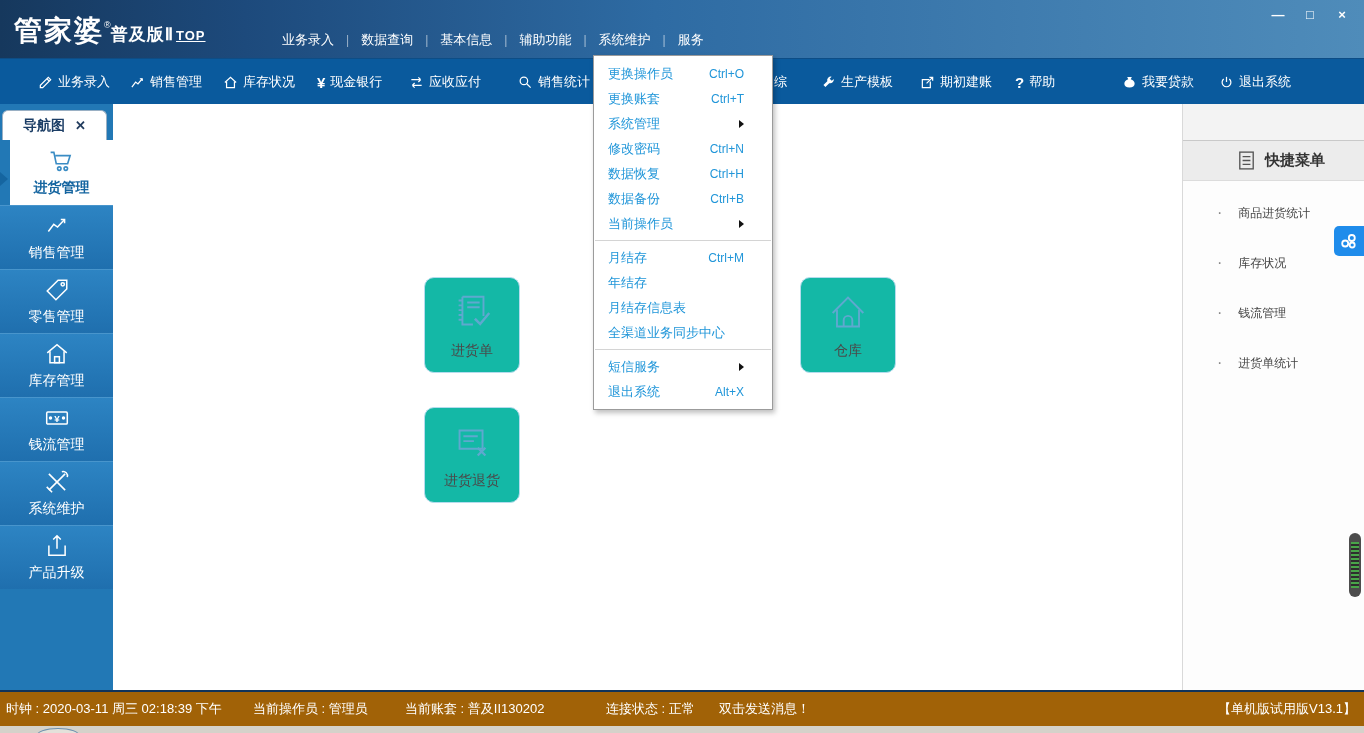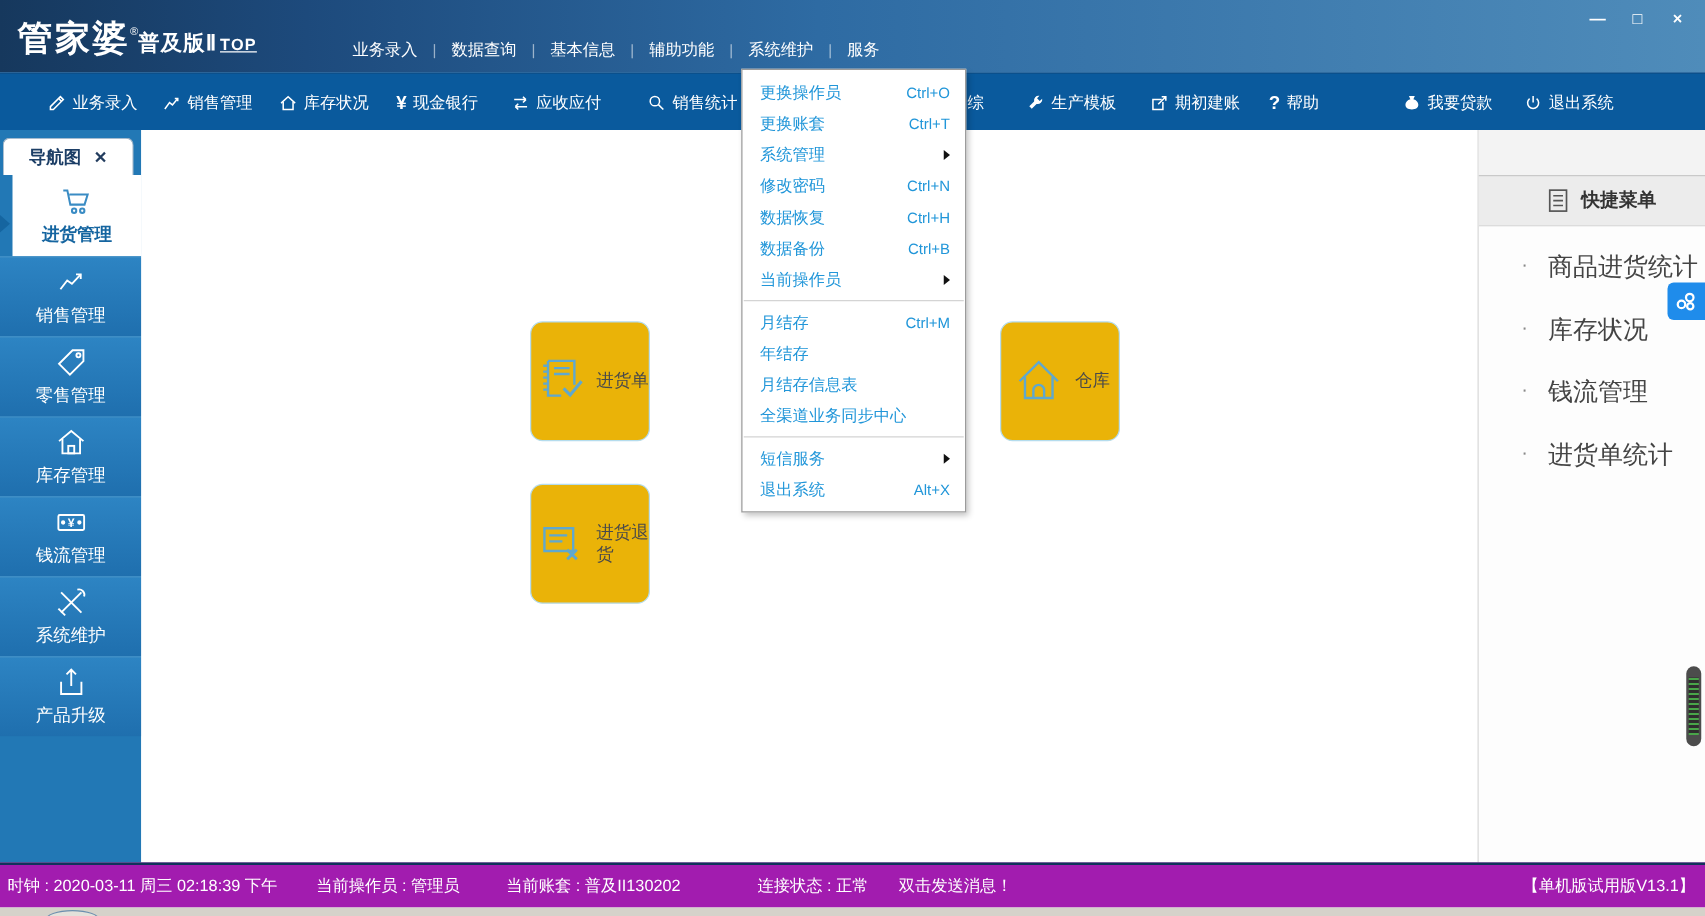--- a/index.html
+++ b/index.html
@@ -45,58 +45,58 @@
     border-top:7px solid transparent; border-bottom:7px solid transparent;
     border-left:8px solid #1565a0; }
   .sb-item { left:0; width:113px; height:64px; color:#fff;
     background:linear-gradient(180deg,#2d84c3 0%,#1f6fae 100%);
     border-top:1px solid #4895cc;
     display:flex; flex-direction:column; align-items:center; justify-content:center; gap:5px; }
   .sb-item .lbl { font-size:14px; }
 
   
   .main { left:113px; top:104px; width:1054px; height:586px; background:#fff; }
-  .card { width:96px; height:96px; background:#eab308; border:1px solid #b5dced;
-    border-radius:10px; display:flex; align-items:center;
-    justify-content:center; gap:6px; color:#5fa8cf; }
+  .card { width:96px; height:96px; background:#14b8a6; border:1px solid #b5dced;
+    border-radius:10px; display:flex; flex-direction:column; align-items:center;
+    justify-content:center; gap:6px; color:#5fa8cf;margin-top:20px; }
   .card .lbl { font-size:14px; color:#4a4a4a; }
 
   
   .cmenu { left:593px; top:55px; width:180px; background:#fff; border:1px solid #9b9b9b;
     box-shadow:2px 3px 5px rgba(0,0,0,.25); padding:5px 0; z-index:50; }
-  .cm-item { height:25px; display:flex; align-items:center; padding:0 12px 0 14px;
+  .cm-item { height:25px; display:flex; align-items:center; padding:0 28px 0 14px;
     font-size:13px; color:#2196d9; white-space:nowrap; }
   .cm-item .lab { flex:1; }
   .cm-item .sc { font-size:12px; }
   .cm-item .arrow { width:0; height:0; border-top:4px solid transparent;
     border-bottom:4px solid transparent; border-left:5px solid #111; margin-left:6px; }
   .cm-sep { height:1px; background:#d4d4d4; margin:4px 1px; }
 
   
   .rpanel { left:1182px; top:104px; width:197px; height:586px; background:#fdfdfd;
     border-left:1px solid #d9d9d9; }
   .rp-topstrip { left:0; top:0; width:197px; height:36px; background:#f3f3f3; }
   .rp-header { left:0; top:36px; width:197px; height:41px; background:#ececec;
     border-top:1px solid #c9c9c9; border-bottom:1px solid #dcdcdc;
     display:flex; align-items:center; justify-content:center; gap:10px; }
   .rp-header .t { font-size:15px; font-weight:bold; color:#333; }
   .rp-item { left:0; width:197px; height:22px; display:flex; align-items:center; }
   .rp-item .dot { color:#888; font-size:16px; margin:0 16px 0 34px; }
-  .rp-item .t { font-size:20px; color:#444; }
+  .rp-item .t { font-size:12px; color:#444; }
 
   
   .share-btn { left:1334px; top:226px; width:30px; height:30px; background:#1f8ceb;
     border-radius:5px 0 0 5px; display:flex; align-items:center; justify-content:center; z-index:40; }
   .grip { left:1349px; top:533px; width:12px; height:64px; background:#4c4c4c;
     border-radius:6px; z-index:40; }
   .grip .stripes { position:absolute; left:2px; right:2px; top:9px; bottom:9px;
     background:repeating-linear-gradient(180deg,#49a549 0 2px,#2e2e2e 2px 4px); }
 
   
-  .statusbar { left:0; top:690px; width:1364px; height:36px; background:#a21caf;
+  .statusbar { left:0; top:690px; width:1364px; height:36px; background:#a16207;
     border-top:2px solid #10335a; color:#fff; font-size:13px; }
   .st { position:absolute; top:0; height:34px; line-height:34px; white-space:nowrap; }
 
   
   .bottomstrip { left:0; top:726px; width:1364px; height:7px; background:#d5d2ca; overflow:hidden; }
   .pull-handle { left:36px; top:2px; width:44px; height:16px; background:#e3e1da;
     border:1px solid #6b8fae; border-radius:50%; }
 </style>
 </head>
 <body>

